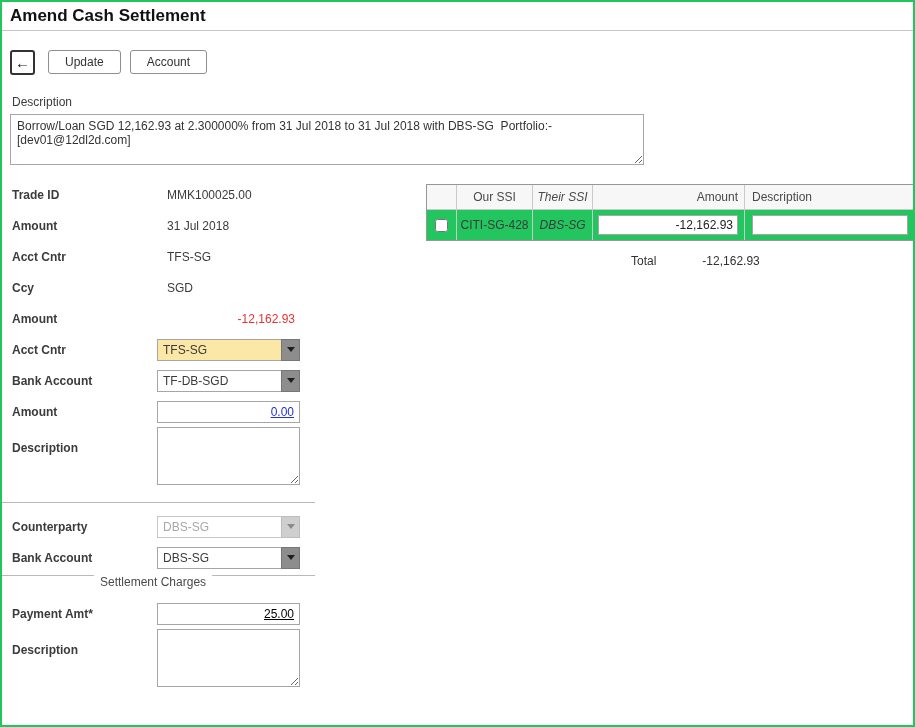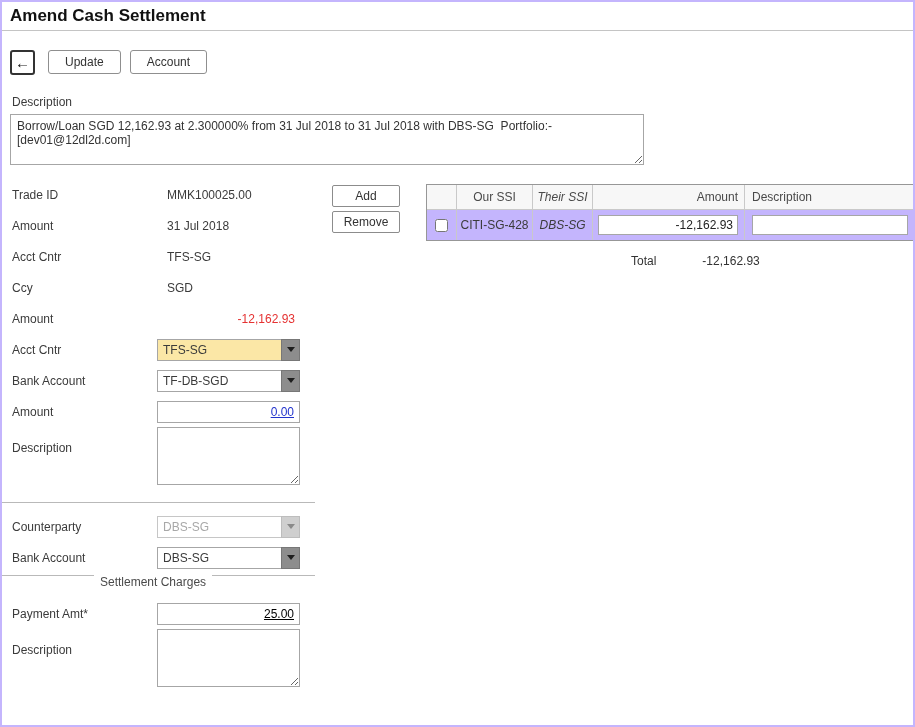--- a/index.html
+++ b/index.html
@@ -5,21 +5,21 @@
   * { box-sizing: border-box; margin: 0; padding: 0; }
   html, body { background: #fff; }
   body {
     width: 915px; height: 727px;
     font-family: "Liberation Sans", sans-serif;
     font-size: 12px; color: #3b3b3b;
   }
   .page {
     position: relative;
     width: 915px; height: 727px;
-    border: 2px solid #c4b5fd;
+    border: 2px solid #22c55e;
     background: #fff;
     overflow: hidden;
   }
   .title-bar {
     height: 29px; line-height: 27px;
     padding-left: 8px;
     font-size: 17px; font-weight: 700; color: #111;
     border-bottom: 1px solid #c4c4c4;
   }
   .toolbar { margin-top: 18px; padding-left: 8px; display: flex; align-items: center; height: 26px; }
@@ -44,21 +44,21 @@
     font-family: inherit; font-size: 12px; color: #333;
     padding: 4px 6px; resize: both; outline: none;
   }
   .main { position: relative; margin-top: 14px; }
 
   
   .left-form { width: 315px; }
   .form-row { display: flex; align-items: center; min-height: 31px; padding-left: 10px; width: 315px; }
   .form-row.top { align-items: flex-start; }
   .form-row.top .lbl { padding-top: 14px; }
-  .lbl { width: 145px; flex-shrink: 0; color: #3b3b3b; }
+  .lbl { width: 145px; flex-shrink: 0; color: #3b3b3b; font-weight: bold; }
   .text-val { padding-left: 10px; color: #3b3b3b; }
   .text-val.neg {
     width: 128px; padding-left: 0; margin-left: 10px;
     text-align: right; color: var(--negative-amount, #e53232);
   }
 
   .dropdown { display: flex; width: 143px; height: 22px; }
   .dd-value {
     flex: 1; height: 22px; line-height: 20px;
     border: 1px solid #a6a6a6; border-right: none;
@@ -103,21 +103,21 @@
   
   .actions { position: absolute; left: 330px; top: 6px; }
   .act-btn {
     display: block; width: 68px; height: 22px; margin-bottom: 4px;
     background: #fff; border: 1px solid #8c8c8c; border-radius: 2px;
     font-family: inherit; font-size: 12px; color: #333; cursor: pointer;
   }
 
   
   .table-area { position: absolute; left: 424px; top: 5px; }
-  .ssi-table { display: inline-block; border: 1px solid #979797; background: #c4b5fd; }
+  .ssi-table { display: inline-block; border: 1px solid #979797; background: #22c55e; }
   .t-row { display: flex; }
   .t-head { border-bottom: 1px solid #c9c9c9; }
   .cell { border-right: 1px solid #c9c9c9; display: flex; align-items: center; }
   .cell:last-child { border-right: none; }
   .t-head .cell { background: #f7f7f7; height: 24px; color: #4a4a4a; }
   .t-body .cell { height: 30px; }
   .c-check { width: 30px; justify-content: center; }
   .c-our   { width: 76px; justify-content: center; }
   .c-their { width: 60px; justify-content: center; font-style: italic; }
   .c-amt   { width: 152px; justify-content: flex-end; padding-right: 6px; }
@@ -244,24 +244,20 @@
       </div>
 
 
       <div class="form-row top">
         <span class="lbl">Description</span>
         <textarea class="fld-area" spellcheck="false" style=""></textarea>
       </div>
 
     </div>
 
-    <div class="actions">
-      <button class="act-btn">Add</button>
-      <button class="act-btn">Remove</button>
-    </div>
 
     <div class="table-area">
       <div class="ssi-table">
         <div class="t-row t-head">
           <div class="cell c-check"></div>
           <div class="cell c-our">Our SSI</div>
           <div class="cell c-their">Their SSI</div>
           <div class="cell c-amt">Amount</div>
           <div class="cell c-desc">Description</div>
         </div>

